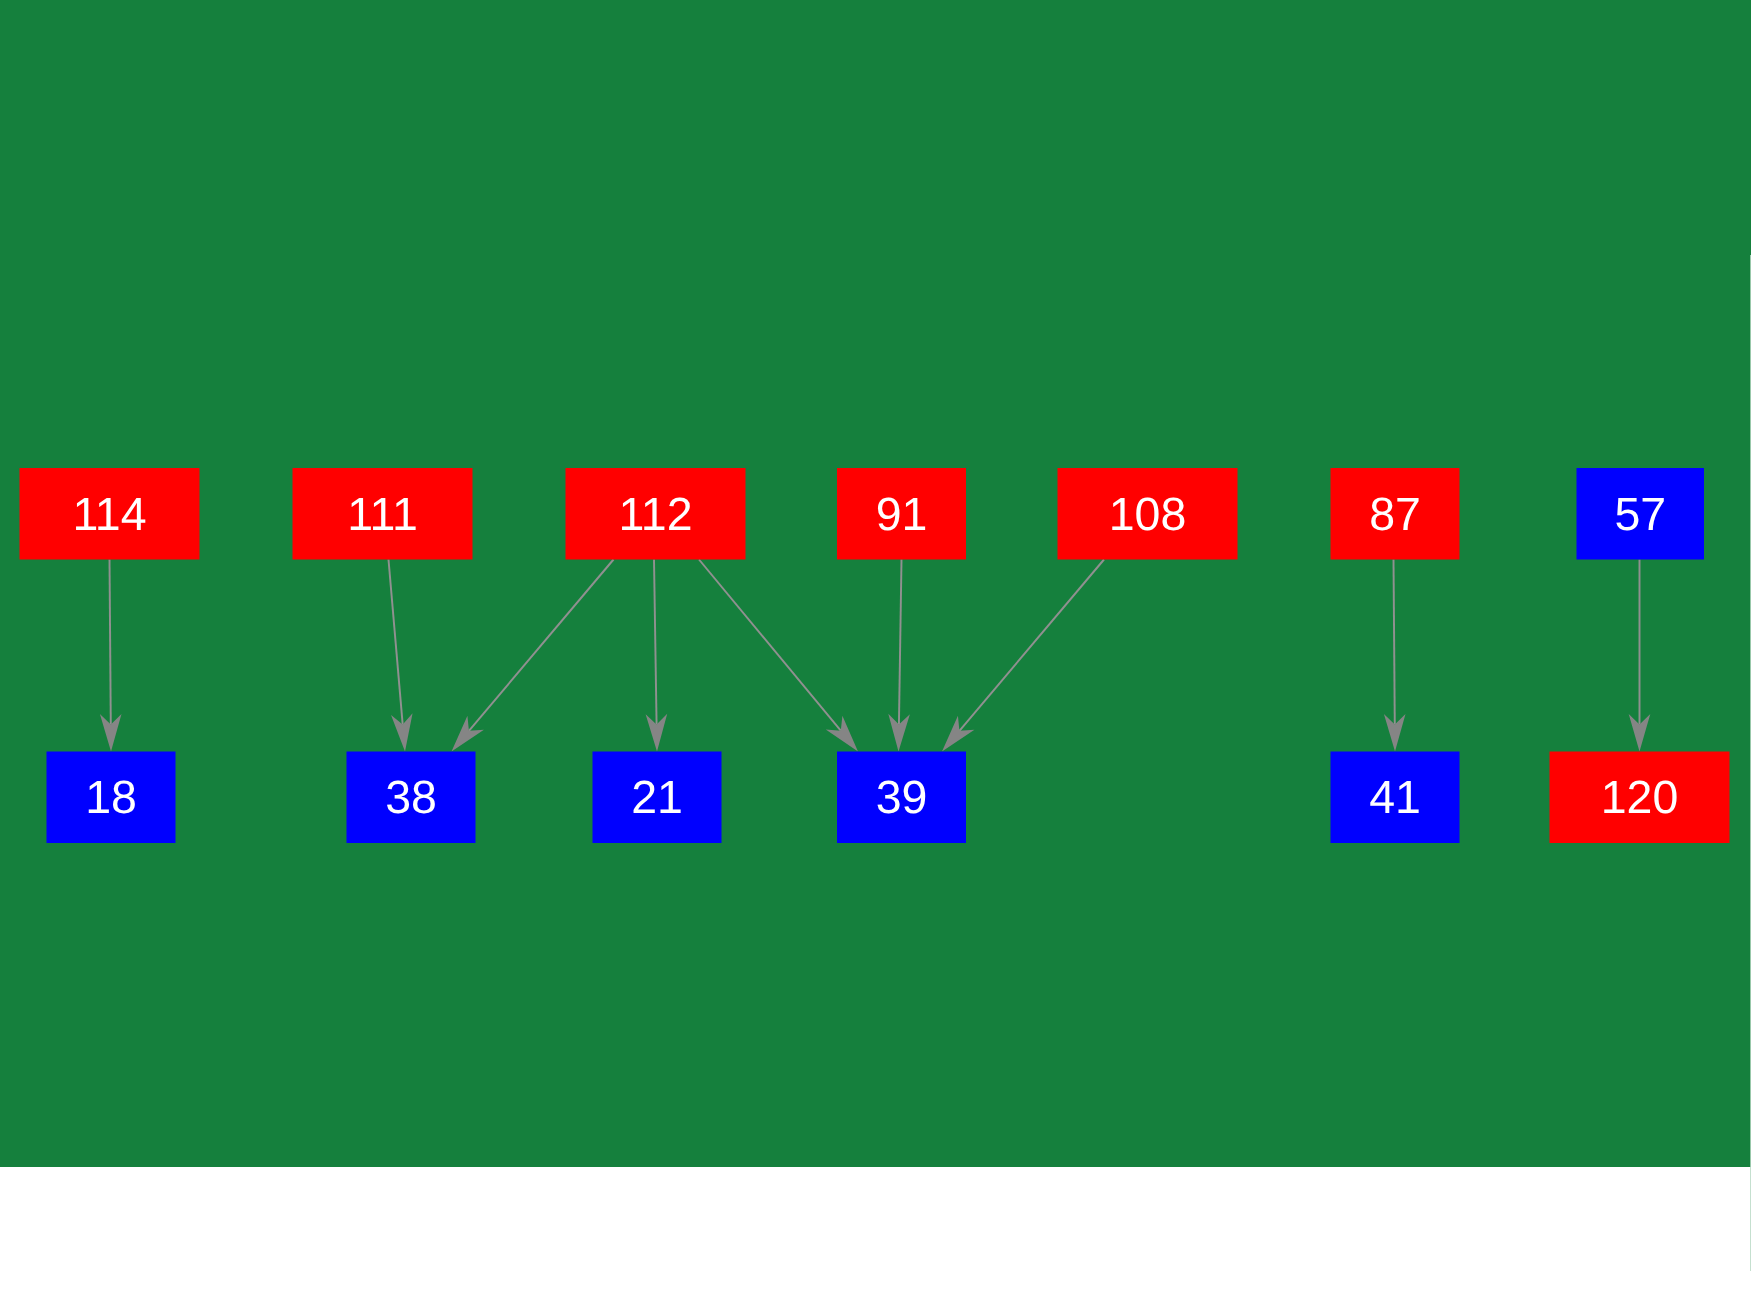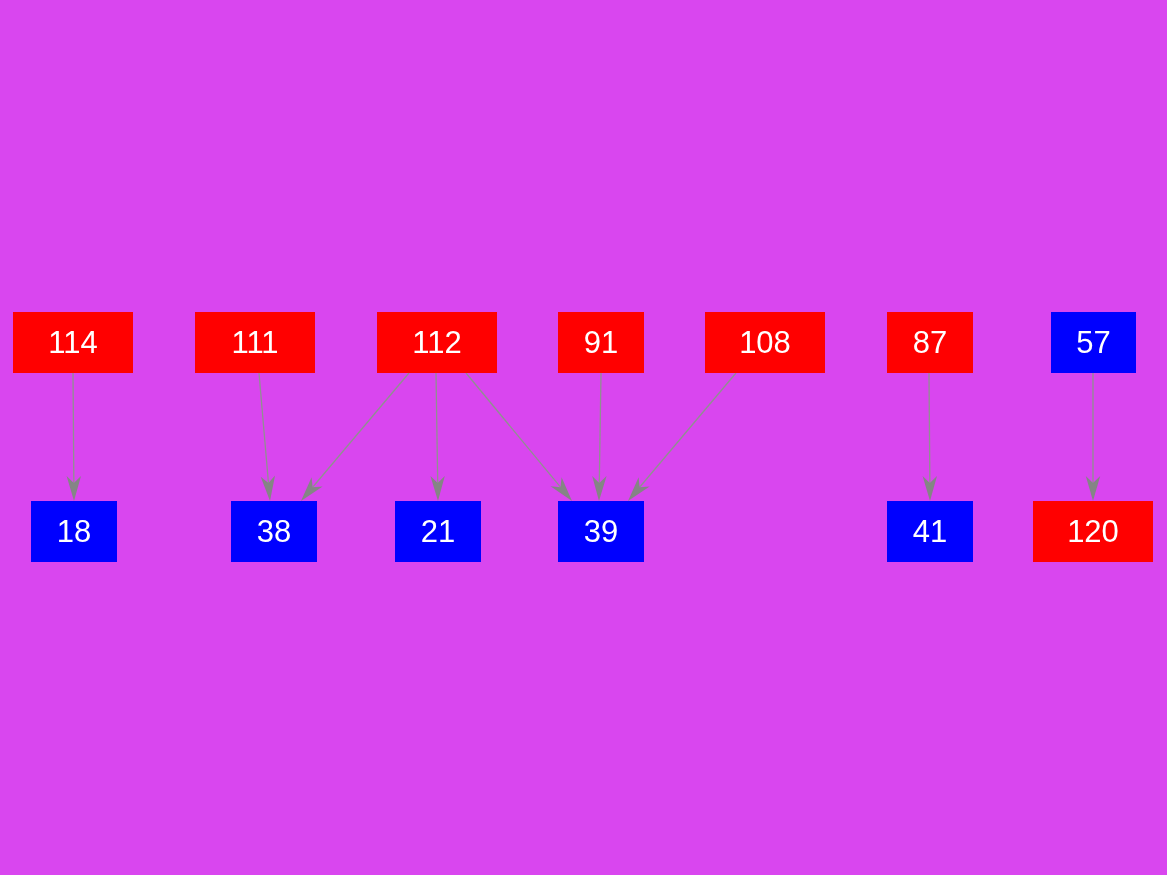--- a/index.html
+++ b/index.html
@@ -6,22 +6,22 @@
     margin: 0;
     padding: 0;
     background: #ffffff;
     width: 1167px;
     height: 875px;
     overflow: hidden;
   }
   .canvas {
     position: relative;
     width: 1167px;
-    height: 875px;
-    background: #d946ef;
+    height: 778px;
+    background: #15803d;
   }
   svg { display: block; }
   .node-label {
     font-family: "Liberation Sans", "DejaVu Sans", sans-serif;
     font-size: 31px;
     user-select: none;
   }
 </style>
 </head>
 <body>

